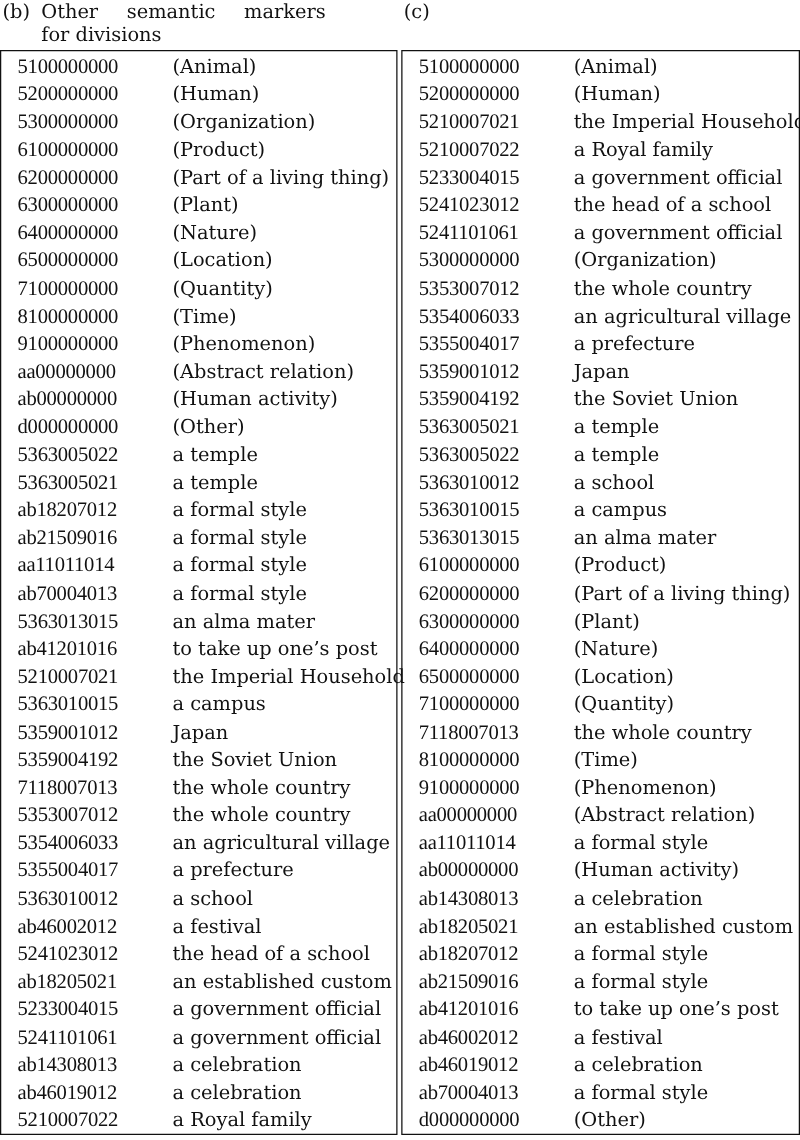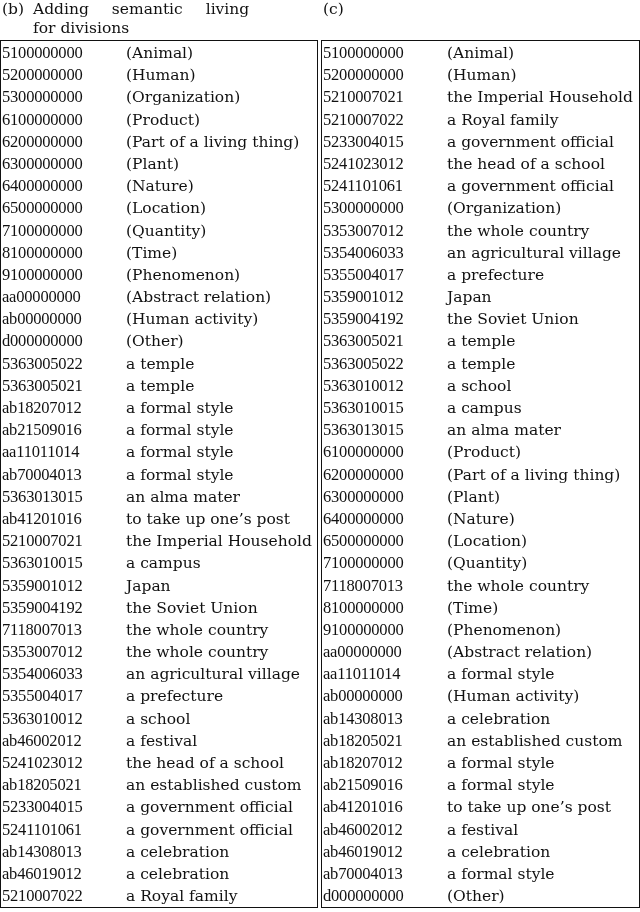--- a/index.html
+++ b/index.html
@@ -11,29 +11,29 @@
   .caption { position:relative; height:40px; font-size:15.5px; line-height:20px; }
   .caption .lbl { position:absolute; left:2px; top:-1px; }
   .caption .l1 { position:absolute; left:33px; top:-1px; white-space:nowrap; }
   .caption .l2 { position:absolute; left:33px; top:18px; white-space:nowrap;text-align:right; }
   #panel-b .caption .l1 { word-spacing:18px; }
   .box { position:absolute; top:40px; left:0; right:0; height:868px;
          border:1.6px solid #111; box-sizing:border-box; }
   .row { display:flex; height:22.2px; line-height:22px; font-size:15.5px; white-space:nowrap; }
   .row .code { width:124px; padding-left:1px; flex:none; font-family:"Liberation Serif","DejaVu Serif",serif; font-size:16.5px; letter-spacing:-0.2px; }
   .row .word { flex:1; overflow:visible; }
-  .rows { padding-top:1px; }
+  .rows { padding-top:1px;margin-left:12px; }
 </style>
 </head>
 <body>
 
 <div class="panel" id="panel-b">
   <div class="caption">
     <span class="lbl">(b)</span>
-    <span class="l1">Adding semantic living</span>
+    <span class="l1">Other semantic markers</span>
     <span class="l2">for divisions</span>
   </div>
   <div class="box">
     <div class="rows">
         <div class="row">
           <span class="code">5100000000</span>
           <span class="word">(Animal)</span>
         </div>
         <div class="row">
           <span class="code">5200000000</span>

